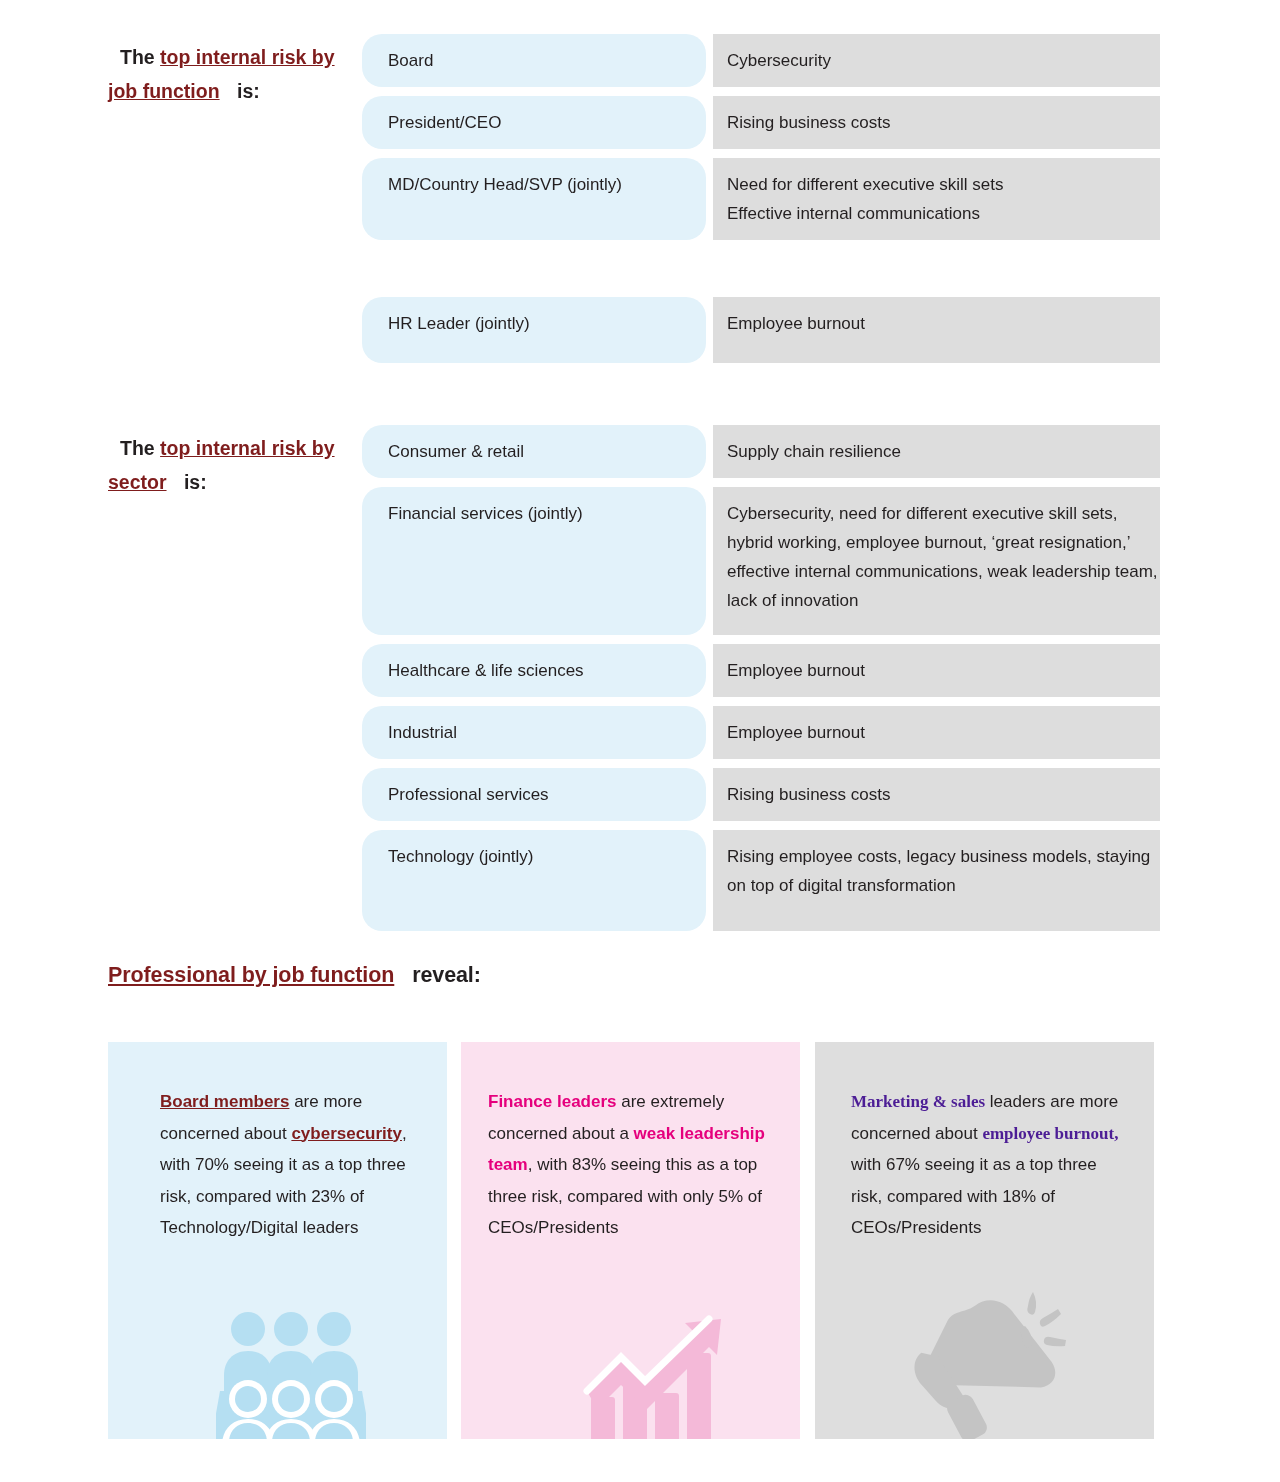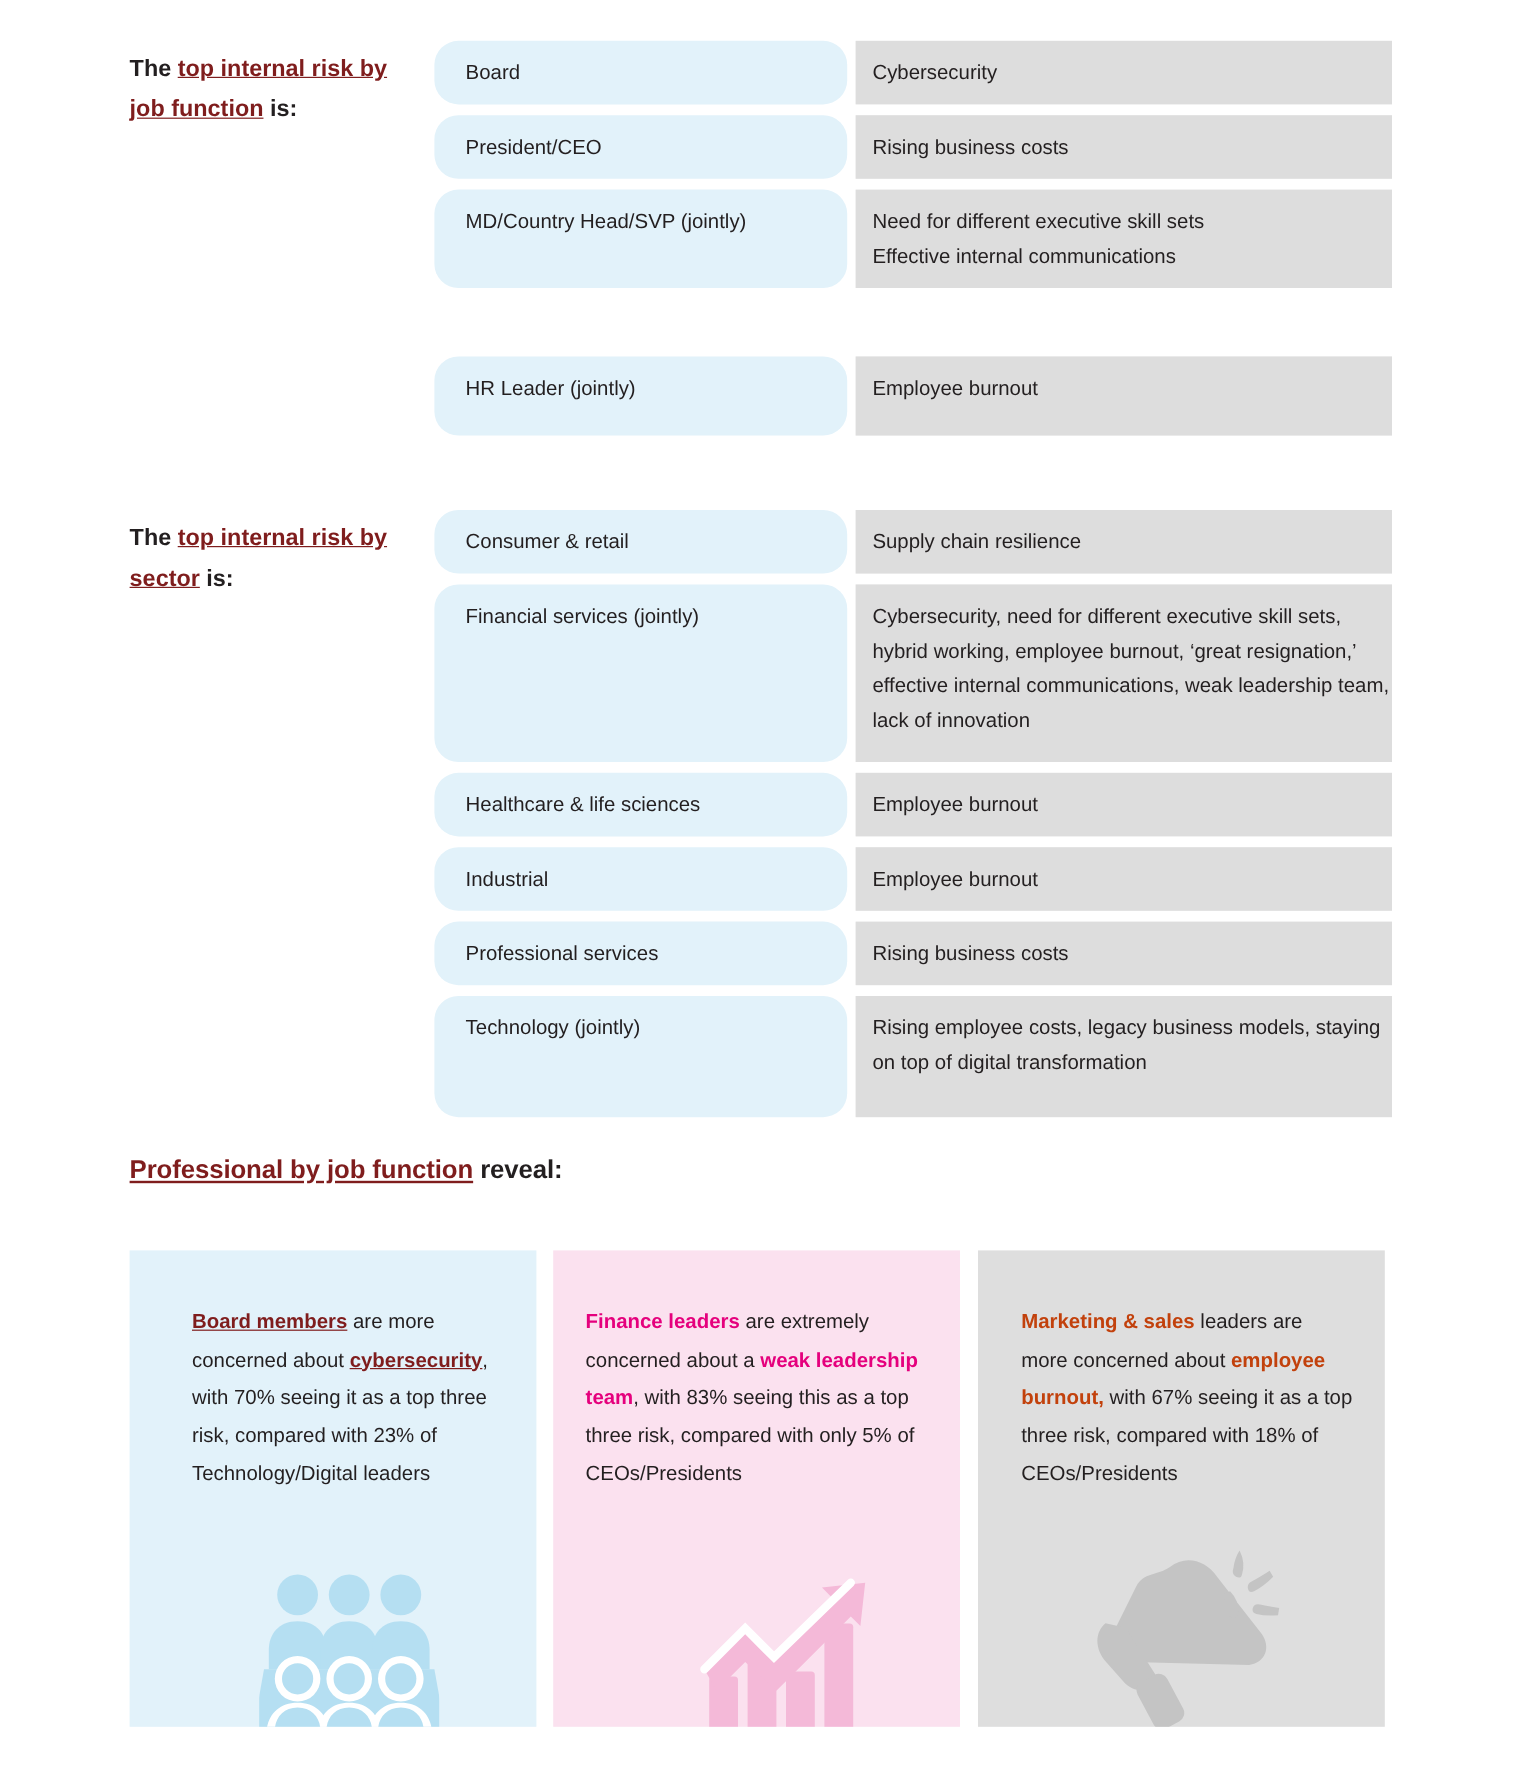--- a/index.html
+++ b/index.html
@@ -12,22 +12,22 @@
     background: #ffffff;
     font-family: "Liberation Sans", sans-serif;
     color: #231f20;
     position: relative;
     overflow: hidden;
   }
 
   
   .accent-blue { color: #7f1d1d; font-weight: bold; text-decoration: underline; }
   .accent-pink { color: #e5007d; font-weight: bold; }
-  .accent-dark { color: #c2410c; font-weight: bold; }
-  .dark-bold   { color: #231f20; font-weight: bold; }
+  .accent-dark { color: #4c1d95; font-weight: bold; font-family: Liberation Serif, serif; }
+  .dark-bold   { color: #231f20; font-weight: bold; margin-left: 12px; }
 
   
   .section {
     position: absolute;
     left: 0;
     width: 1280px;
   }
   #section-jobfunction { top: 34px; }
   #section-sector      { top: 425px; }
 

